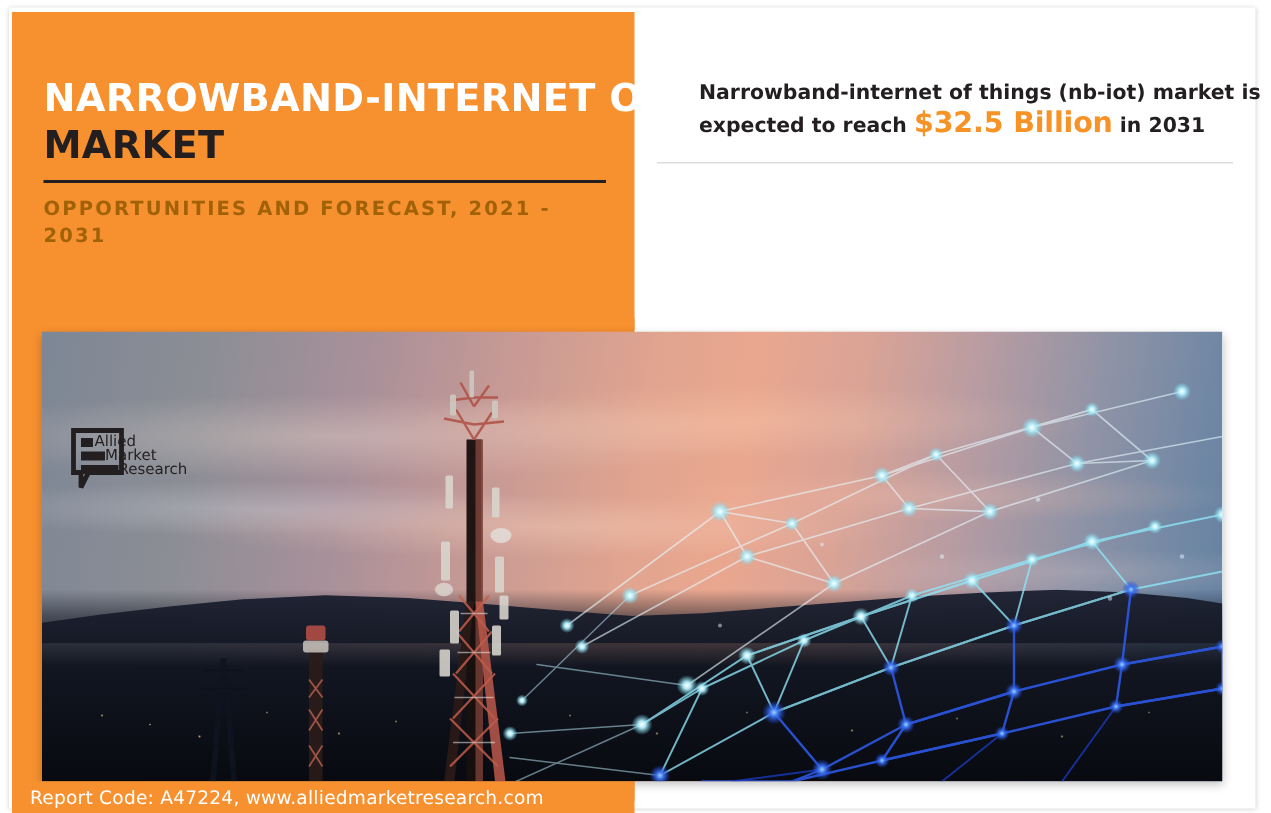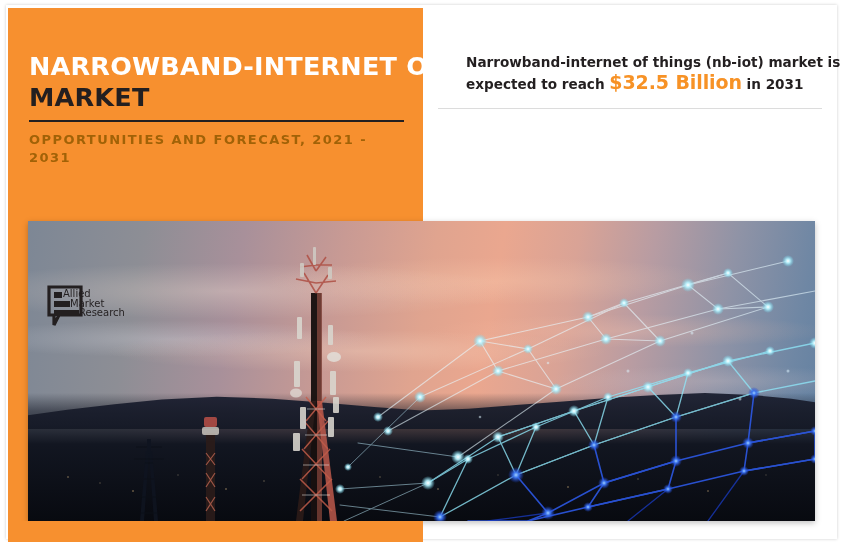--- a/index.html
+++ b/index.html
@@ -466,14 +466,15 @@
       <rect x="7" y="16" width="16" height="6" fill="#231f20"></rect>
       <rect x="7" y="25" width="25" height="6" fill="#231f20"></rect>
 
       <text x="16" y="12.4" font-family="DejaVu Sans, Liberation Sans, sans-serif" font-size="10" fill="#231f20">Allied</text>
       <text x="23" y="21.6" font-family="DejaVu Sans, Liberation Sans, sans-serif" font-size="10" fill="#231f20">Market</text>
       <text x="32" y="30.8" font-family="DejaVu Sans, Liberation Sans, sans-serif" font-size="10" fill="#231f20">Research</text>
     </svg>
   </div>
 
   <div id="footer"></div>
+  <div id="footer-text">Report Code: A47224, www.alliedmarketresearch.com</div>
 
 </div>
 
 </body></html>

